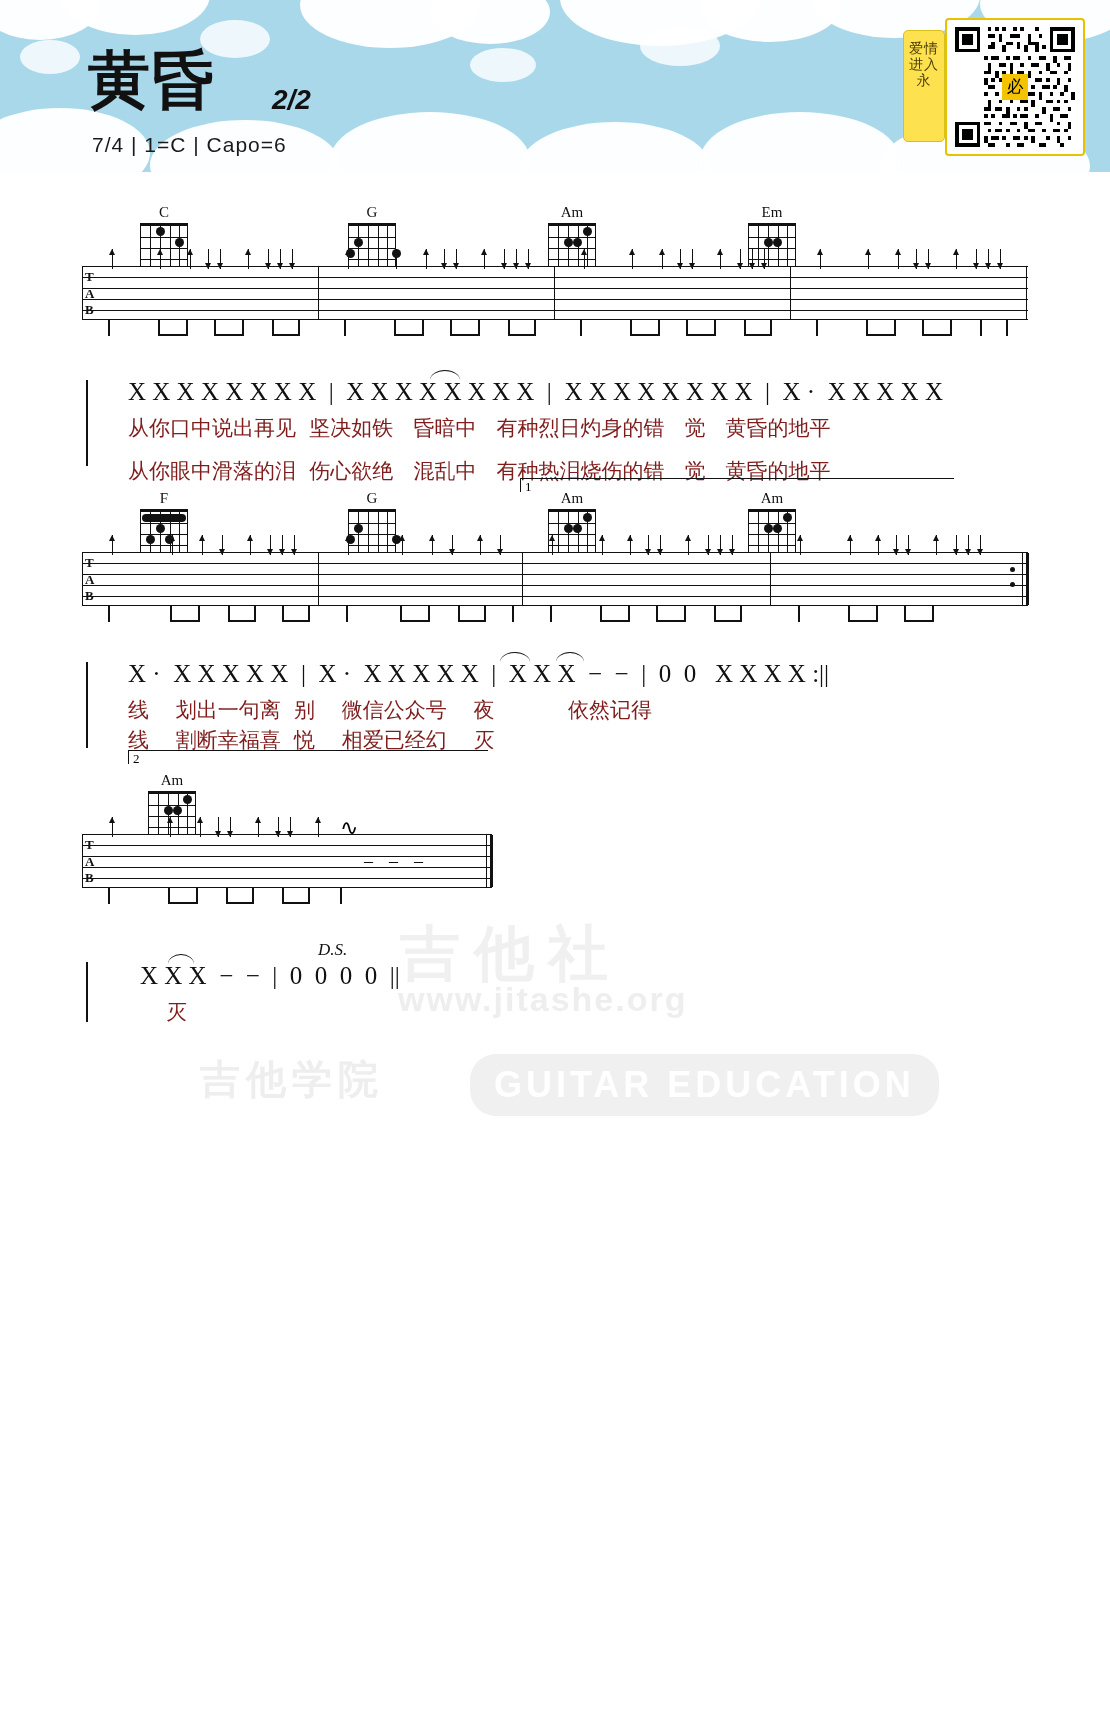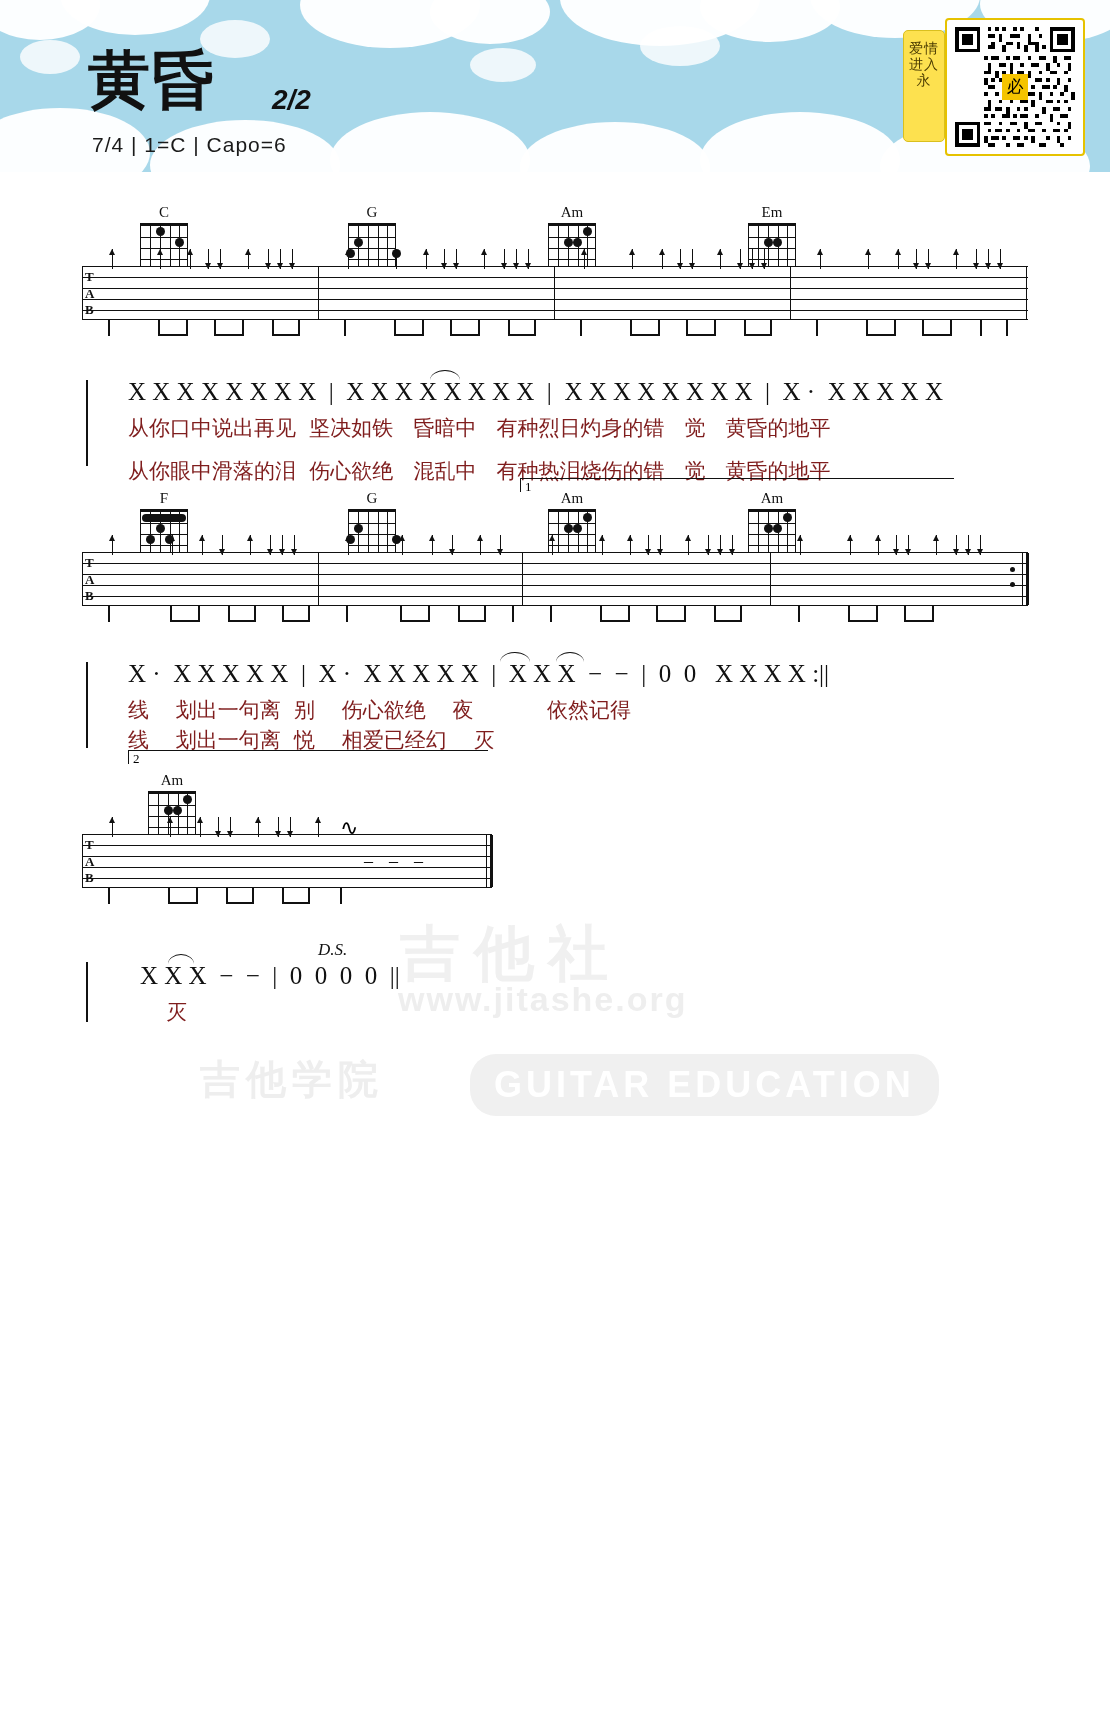--- a/index.html
+++ b/index.html
@@ -748,22 +748,22 @@
       <div class="stem" style="left:822px; top:0; height:16px;"></div>
       <div class="stem" style="left:850px; top:0; height:16px;"></div>
       <div class="beam" style="left:822px; top:14px; width:30px;"></div>
     </div>
   </div>
 
   <div class="vbar" style="left:86px;  top:490px; height:86px;"></div>
   <div class="rhythm" style="left:128px; top:488px;">X ·  X X X X X  |  X ·  X X X X X  |  X X X  −  −  |  0  0   X X X X :||</div>
   <div class="tie" style="left:500px; top:480px; width:30px;"></div>
   <div class="tie" style="left:556px; top:480px; width:28px;"></div>
-  <div class="lyric" style="left:128px; top:524px;">线    划出一句离  别    伤心欲绝    夜           依然记得</div>
-  <div class="lyric" style="left:128px; top:554px;">线    划出一句离  悦    相爱已经幻    灭</div>
+  <div class="lyric" style="left:128px; top:524px;">线    划出一句离  别    微信公众号    夜           依然记得</div>
+  <div class="lyric" style="left:128px; top:554px;">线    割断幸福喜  悦    相爱已经幻    灭</div>
 
   <div class="ending" style="left:128px; top:578px; width:360px;">
     <span>2</span>
   </div>
 
   <div class="chord" style="left:148px; top:600px;">
     <div class="cname">Am</div>
     <div class="grid">
       <div class="v" style="left:9px"></div>
         <div class="v" style="left:19px"></div>

